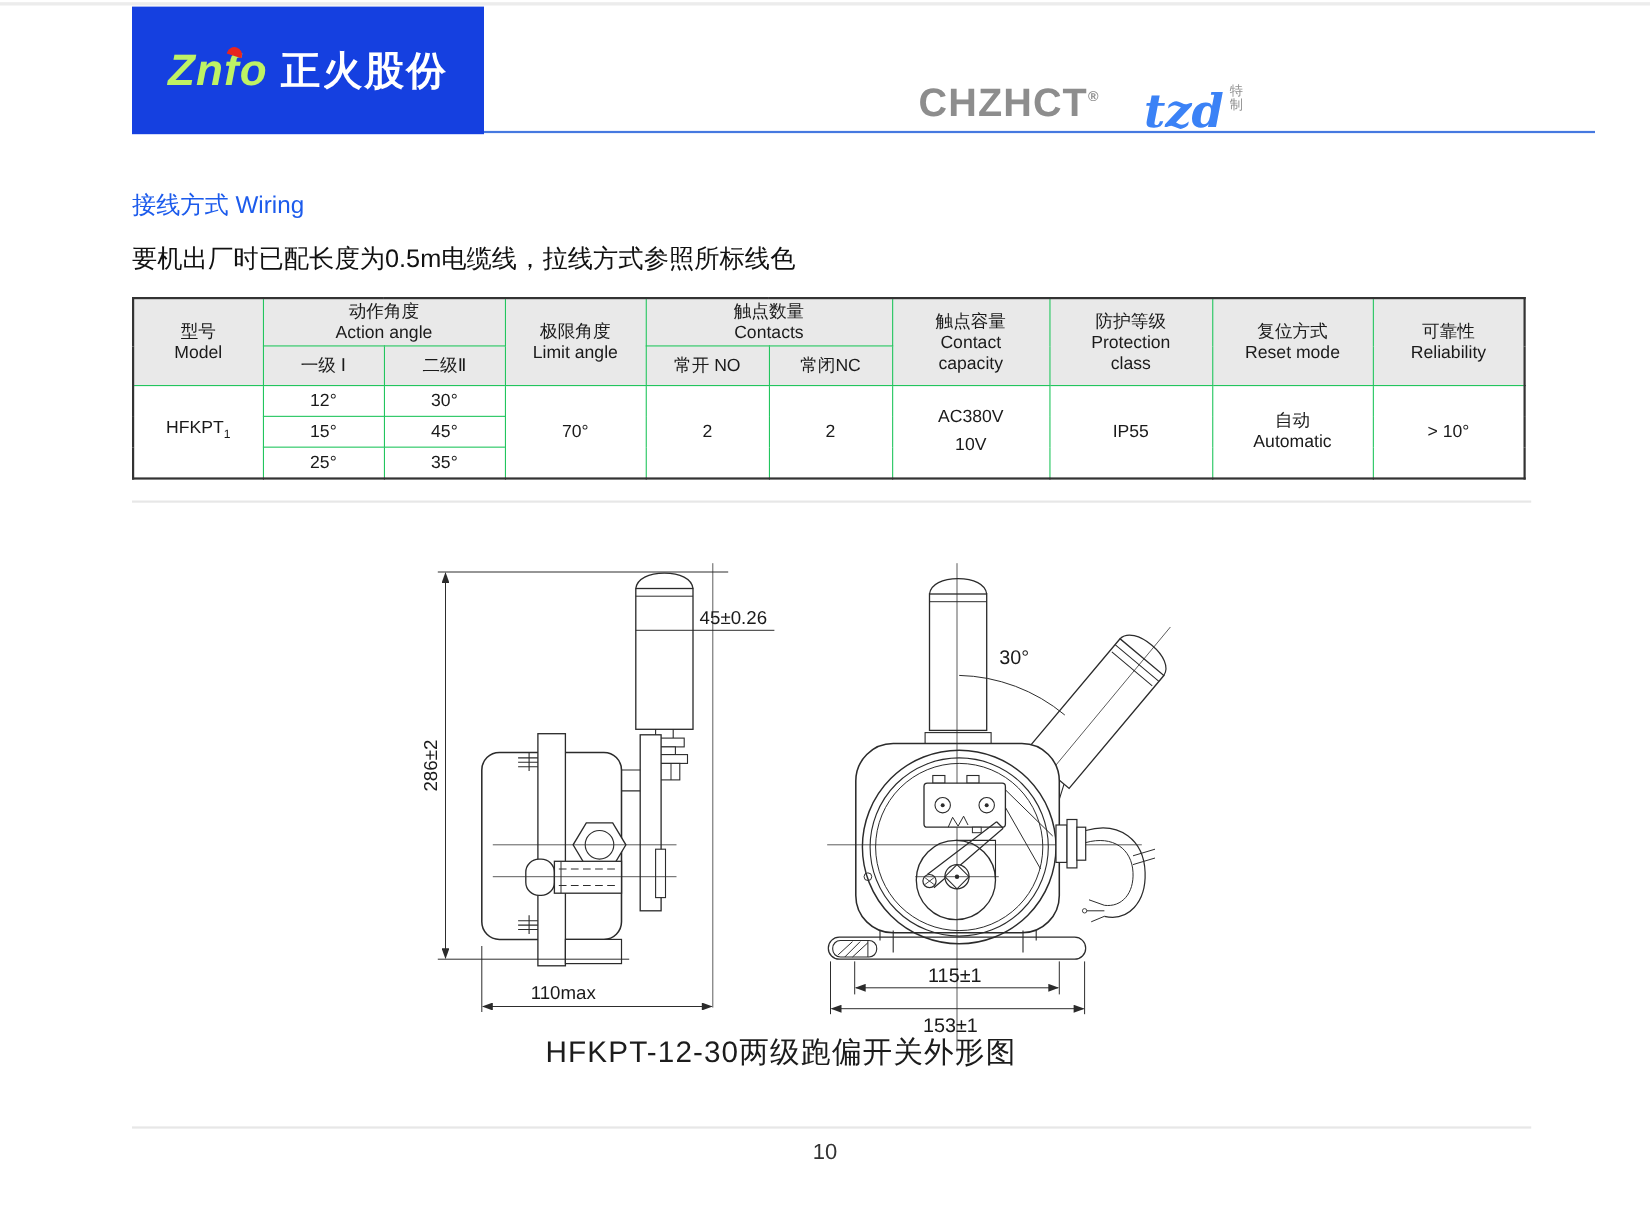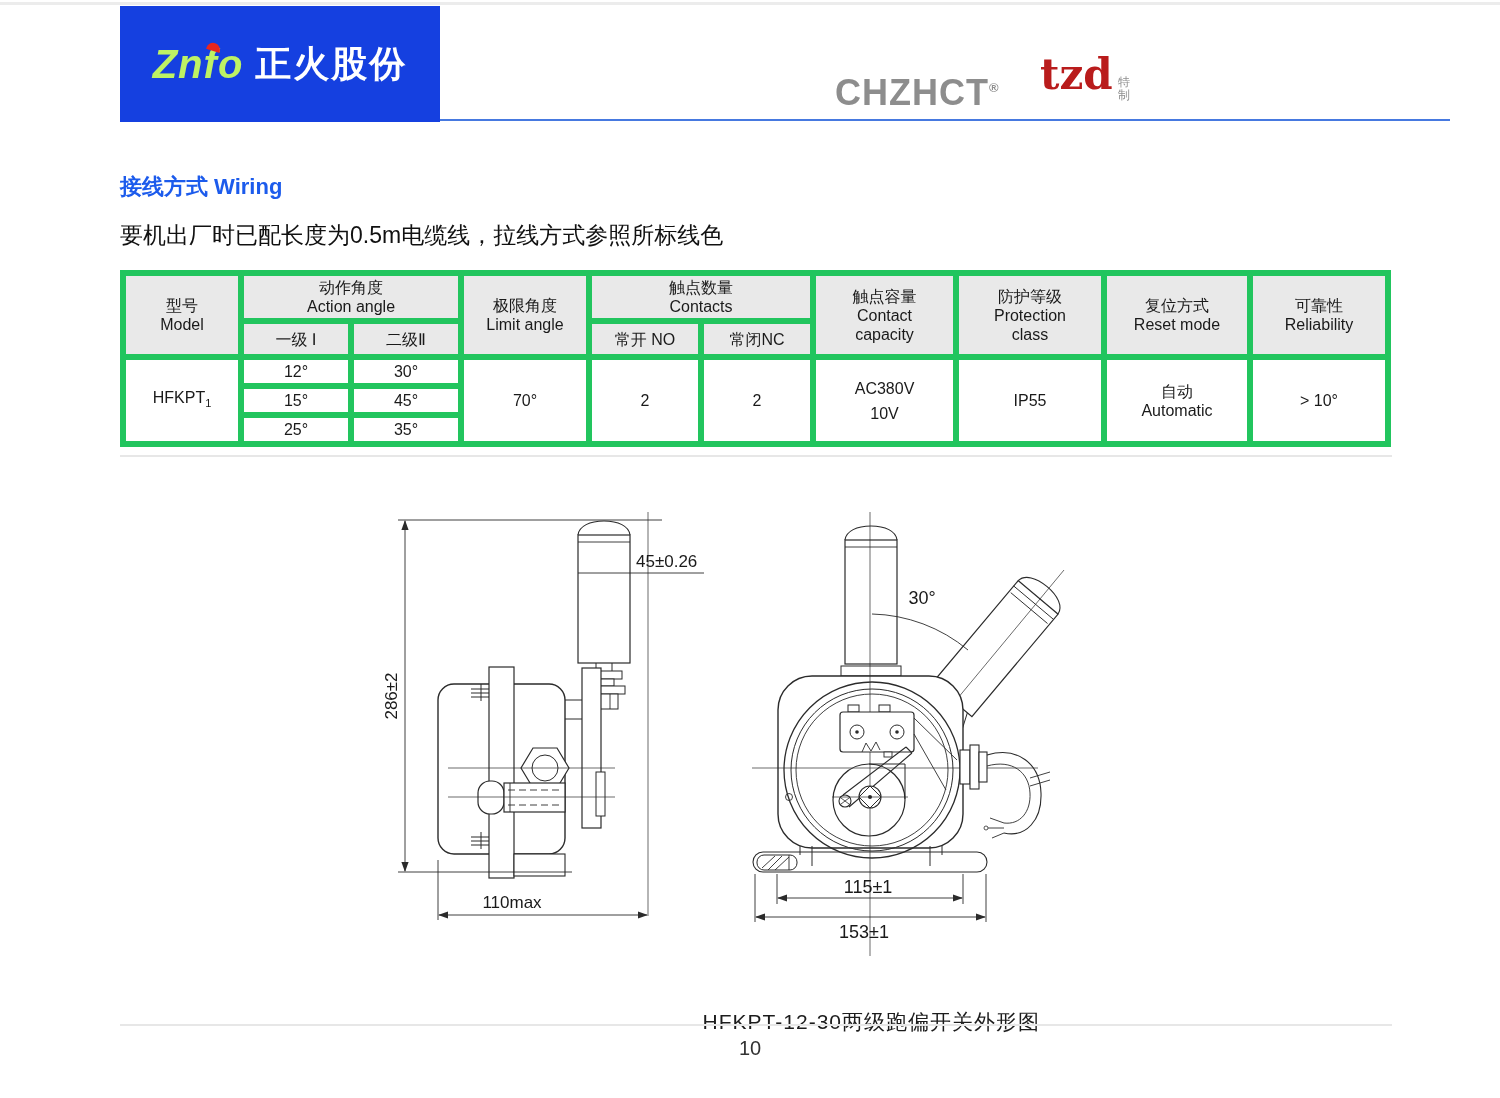--- a/index.html
+++ b/index.html
@@ -12,43 +12,43 @@
   #logo-box{left:120px;top:6px;width:320px;height:116px;background:#1540e0;
             display:flex;align-items:center;justify-content:center;gap:12px;}
   .logo-en{color:#bef264;font-size:40px;font-weight:bold;font-style:italic;letter-spacing:1px;position:relative;}
   .logo-accent{position:absolute;right:22px;top:1px;width:14px;height:8px;background:#e8251f;
                border-radius:7px 7px 0 0;transform:rotate(18deg);}
   .logo-cn{color:#fff;font-size:36px;font-weight:bold;letter-spacing:2px;}
   #header-line{left:440px;top:119px;width:1010px;height:2px;background:#4679e0;}
   #chzhct{left:835px;top:72px;font-size:36px;font-weight:bold;color:#8d8d8d;letter-spacing:1px;
           font-family:"Liberation Sans",sans-serif;}
   #chzhct sup{font-size:13px;}
-  #tzd{left:1040px;top:50px;font-size:42px;font-weight:bold;color:#b91c1c;
+  #tzd{left:1040px;top:76px;font-size:42px;font-weight:bold;font-style:italic;color:#3b82f6;
        font-family:"DejaVu Serif",serif;}
   #tezhi{left:1118px;top:76px;width:14px;line-height:13px;font-size:12px;color:#8f8f8f;}
   #slogan{left:1175px;top:74px;font-size:29px;color:#6a6a6a;font-weight:bold;font-style:italic;
           font-family:"DejaVu Serif",serif;letter-spacing:2px;}
 
   
-  #sec-title{left:120px;top:172px;font-size:22px;color:#1c5bec;font-weight:700;}
+  #sec-title{left:120px;top:172px;font-size:22px;color:#1c5bec;font-weight:400;}
   #sec-intro{left:120px;top:220px;font-size:23px;color:#111;}
 
   
   #spec-table{left:120px;top:270px;}
   table{border-collapse:collapse;table-layout:fixed;width:1265px;}
-  td,th{border:6px solid #22c55e;text-align:center;vertical-align:middle;
+  td,th{border:1px solid #22c55e;text-align:center;vertical-align:middle;
         font-size:16px;font-weight:normal;line-height:19px;padding:2px 2px;color:#1a1a1a;}
   table{border:2px solid #333;}
   thead th{background:#e9e9e9;}
   .cl{display:block;}
   sub{font-size:11px;}
 
   
   .divider{background:#e7e7e7;height:2px;}
-  #caption{left:380px;top:1008px;width:660px;text-align:right;font-size:21px;color:#1c1c1c;letter-spacing:1px;}
+  #caption{left:380px;top:938px;width:660px;text-align:center;font-size:27px;color:#1c1c1c;letter-spacing:1px;}
   #page-num{left:0;top:1037px;width:1500px;text-align:center;font-size:20px;color:#333;}
 
   
   #drawings{left:0;top:0;width:1500px;height:1098px;pointer-events:none;}
   .ln{stroke:#2b2b2b;fill:none;}
   .fw{stroke:#2b2b2b;fill:#fff;}
   svg text{font-family:"Liberation Sans",sans-serif;fill:#1a1a1a;}
 </style>
 </head>
 <body>

